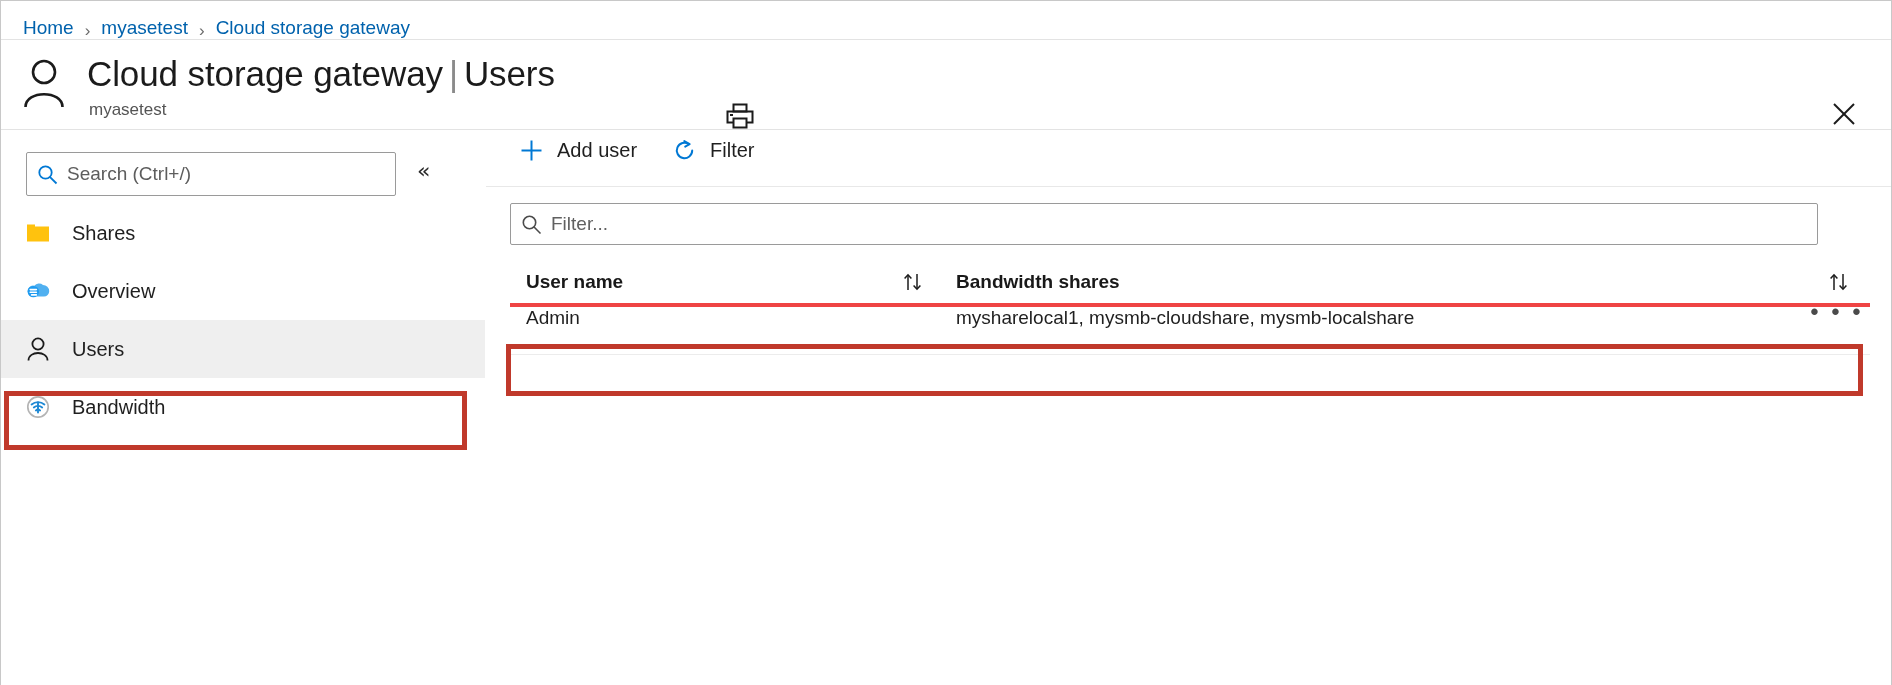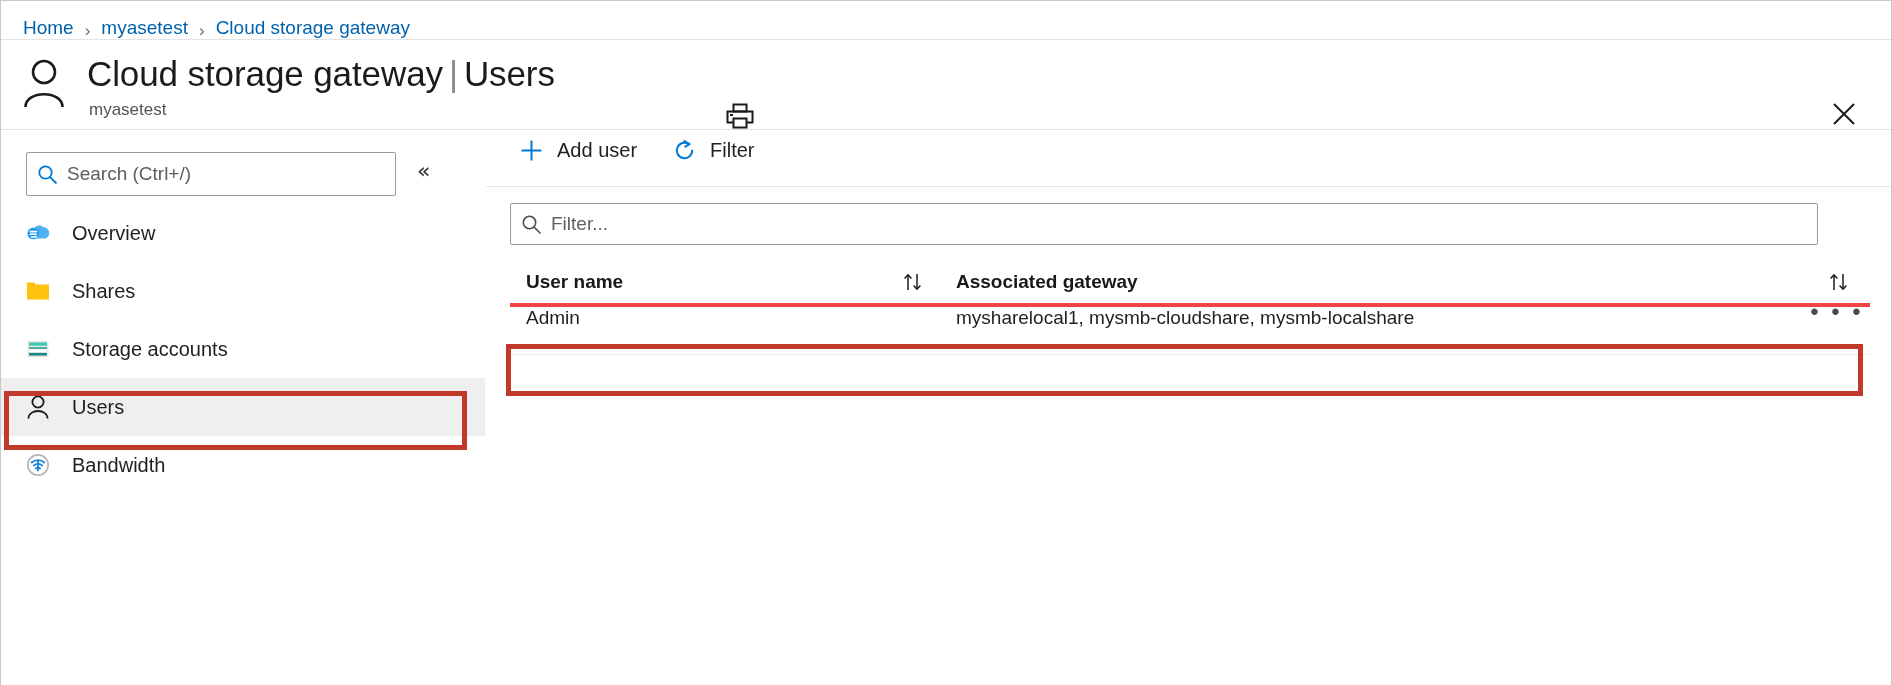--- a/index.html
+++ b/index.html
@@ -386,52 +386,40 @@
         <span class="search-placeholder">Search (Ctrl+/)</span>
       </div>
       <div class="collapse-btn">«</div>
     </div>
 
     <div class="nav-list">
 
       <div class="nav-item">
         <span class="nav-icon">
           <svg width="28" height="24" viewBox="0 0 28 24">
+            <rect x="3" y="3.5" width="8" height="3" fill="#ffc20e"></rect>
+            <rect x="3" y="5.5" width="22" height="15" fill="#ffc20e"></rect>
+          </svg>
+        </span>
+        <span class="nav-label">Shares</span>
+      </div>
+
+      <div class="nav-item">
+        <span class="nav-icon">
+          <svg width="28" height="24" viewBox="0 0 28 24">
             <path d="M19 6 a6.2 6.2 0 0 1 6.2 6.2 a5.2 5.2 0 0 1 -5.2 5.2 H9 a5.4 5.4 0 0 1 0 -10.8 a5 5 0 0 1 1.3 .18 A6.2 6.2 0 0 1 19 6 z" fill="#50b0f0"></path>
             <circle cx="9.3" cy="12.6" r="5.7" fill="#1e9bf0"></circle>
             <rect x="5.4" y="9.7" width="7.8" height="1.7" rx="0.8" fill="#ffffff"></rect>
             <rect x="5.4" y="12.4" width="7.8" height="1.7" rx="0.8" fill="#ffffff"></rect>
             <rect x="6.8" y="15.1" width="6.4" height="1.7" rx="0.8" fill="#ffffff"></rect>
           </svg>
         </span>
         <span class="nav-label">Overview</span>
       </div>
 
-      <div class="nav-item">
-        <span class="nav-icon">
-          <svg width="28" height="24" viewBox="0 0 28 24">
-            <rect x="3" y="3.5" width="8" height="3" fill="#ffc20e"></rect>
-            <rect x="3" y="5.5" width="22" height="15" fill="#ffc20e"></rect>
-          </svg>
-        </span>
-        <span class="nav-label">Shares</span>
-      </div>
-
-      <div class="nav-item">
-        <span class="nav-icon">
-          <svg width="28" height="24" viewBox="0 0 28 24">
-            <rect x="3.5" y="4" width="21" height="16" fill="#e8e8e8"></rect>
-            <rect x="5" y="5.4" width="18" height="3.3" fill="#3fc9b0"></rect>
-            <rect x="5" y="10.2" width="18" height="1.6" fill="#2a9f92"></rect>
-            <rect x="5" y="12.6" width="18" height="2.6" fill="#ffffff"></rect>
-            <rect x="5" y="15.9" width="18" height="2.7" fill="#1b8a84"></rect>
-          </svg>
-        </span>
-        <span class="nav-label">Storage accounts</span>
-      </div>
 
       <div class="nav-item selected">
         <span class="nav-icon">
           <svg width="28" height="26" viewBox="0 0 28 26">
             <circle cx="14" cy="8" r="5.6" fill="none" stroke="#1b1b1b" stroke-width="1.8"></circle>
             <path d="M4.5 24.5 C4.5 14.5 23.5 14.5 23.5 24.5" fill="none" stroke="#1b1b1b" stroke-width="1.8"></path>
           </svg>
         </span>
         <span class="nav-label">Users</span>
       </div>
@@ -494,21 +482,21 @@
           <span class="sorticon">
             <svg width="26" height="20" viewBox="0 0 26 20">
               <line x1="8" y1="18" x2="8" y2="3" stroke="#1b1b1b" stroke-width="1.5"></line>
               <polyline points="4.6,6.6 8,2.8 11.4,6.6" fill="none" stroke="#1b1b1b" stroke-width="1.5"></polyline>
               <line x1="17" y1="2" x2="17" y2="17" stroke="#1b1b1b" stroke-width="1.5"></line>
               <polyline points="13.6,13.4 17,17.2 20.4,13.4" fill="none" stroke="#1b1b1b" stroke-width="1.5"></polyline>
             </svg>
           </span>
         </div>
         <div class="th th-shares">
-          <span>Associated gateway</span>
+          <span>Bandwidth shares</span>
           <span class="sorticon">
             <svg width="26" height="20" viewBox="0 0 26 20">
               <line x1="8" y1="18" x2="8" y2="3" stroke="#1b1b1b" stroke-width="1.5"></line>
               <polyline points="4.6,6.6 8,2.8 11.4,6.6" fill="none" stroke="#1b1b1b" stroke-width="1.5"></polyline>
               <line x1="17" y1="2" x2="17" y2="17" stroke="#1b1b1b" stroke-width="1.5"></line>
               <polyline points="13.6,13.4 17,17.2 20.4,13.4" fill="none" stroke="#1b1b1b" stroke-width="1.5"></polyline>
             </svg>
           </span>
         </div>
       </div>

